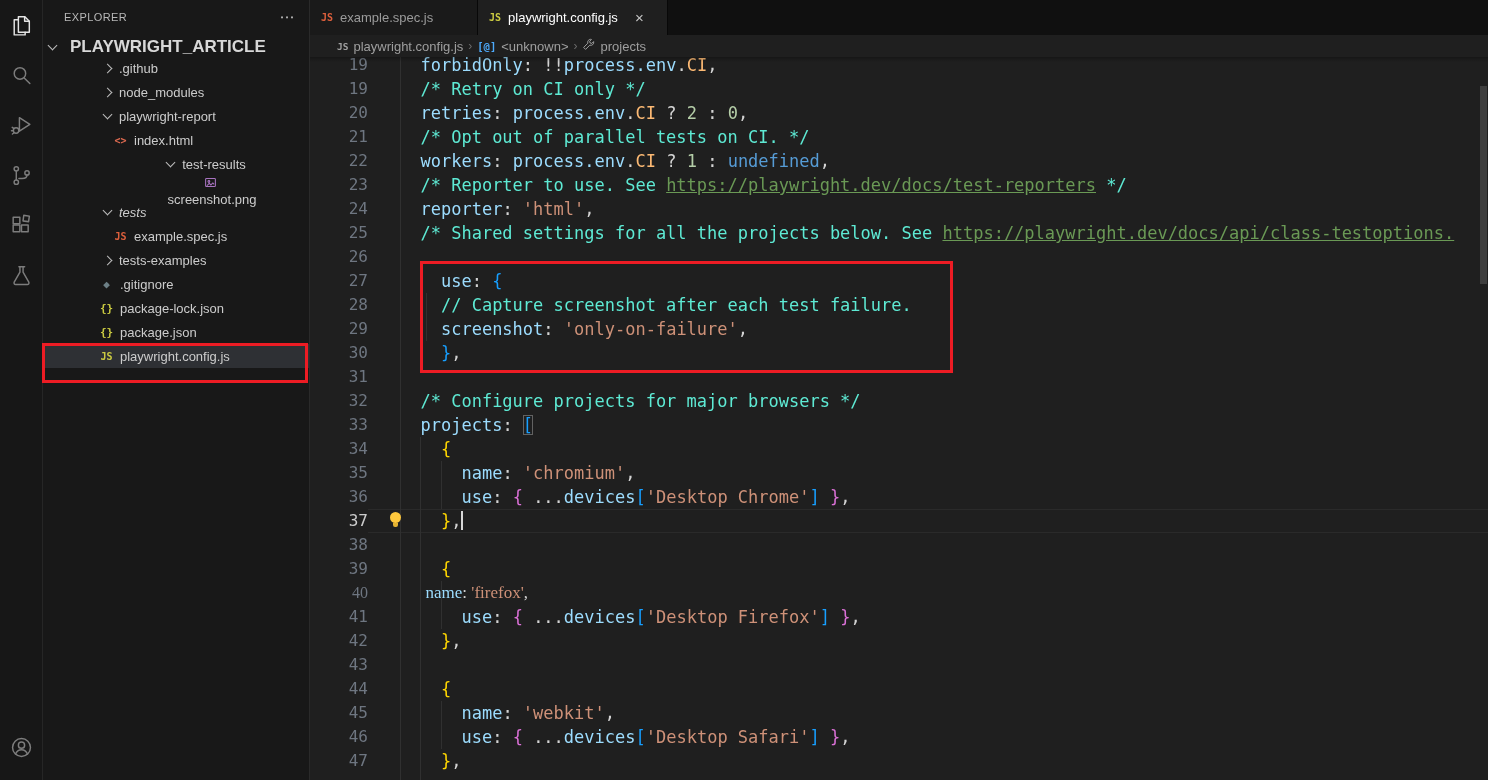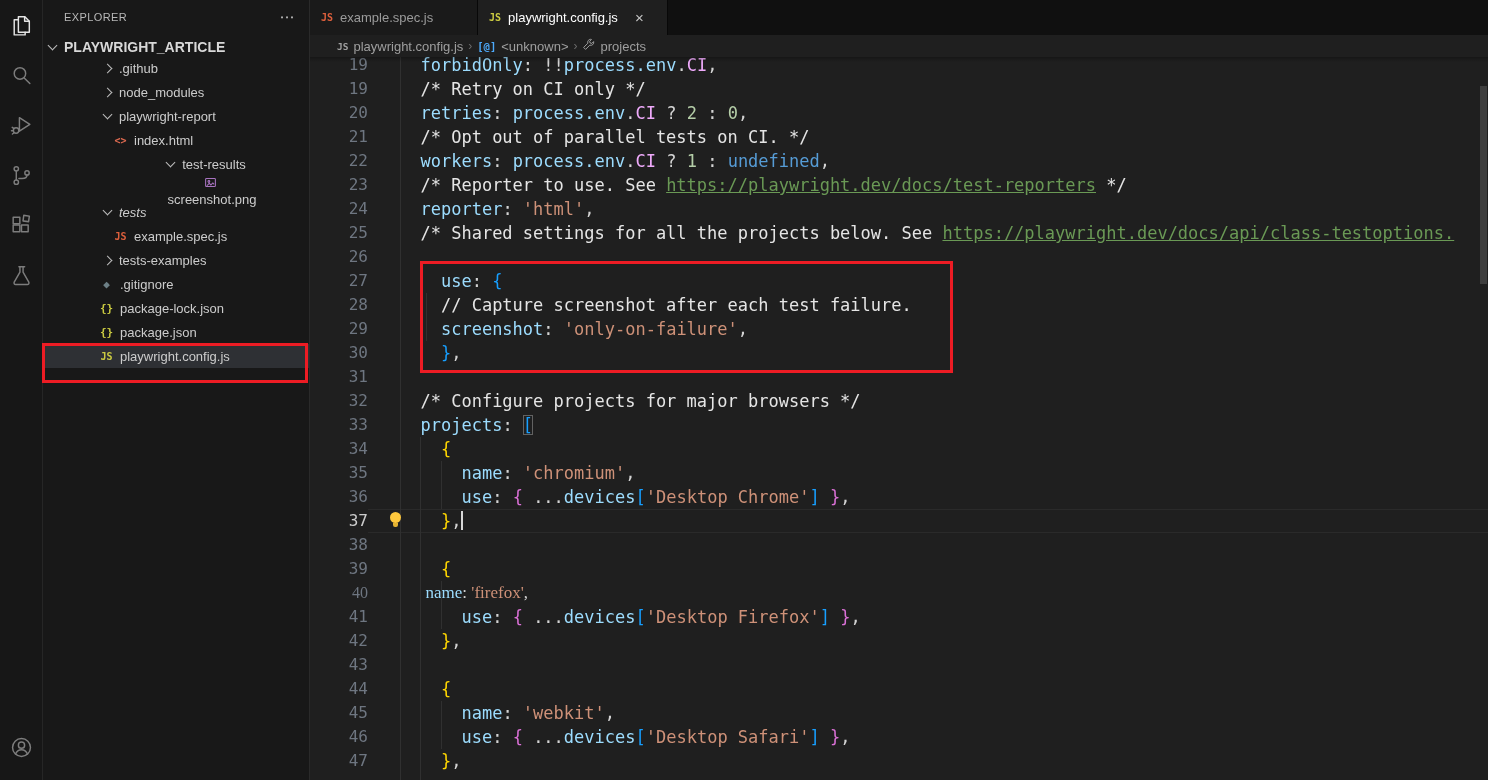--- a/index.html
+++ b/index.html
@@ -11,21 +11,21 @@
   
   .abar{position:absolute;left:0;top:0;width:42px;height:780px;background:#171717;border-right:1px solid #262626;z-index:5}
   .ab-item{width:42px;height:50px;display:flex;align-items:center;justify-content:center;color:#7d7d7d;cursor:pointer}
   .ab-item.active{color:#e4e4e4}
   .ab-item svg{width:25px;height:25px;fill:none;stroke:currentColor;stroke-width:1.4;stroke-linejoin:round;stroke-linecap:round}
   .ab-bottom{position:absolute;bottom:8px;left:0;width:42px}
   
   .sidebar{position:absolute;left:43px;top:0;width:266px;height:780px;background:#181818;border-right:1px solid #2a2a2a;z-index:4}
   .sb-header{position:absolute;top:6px;left:0;right:0;height:22px;display:flex;align-items:center;justify-content:space-between;padding:0 14px 0 21px;color:#b8b8b8;font-size:11px;letter-spacing:.4px}
   .sb-more{color:#cfcfcf;font-size:15px;cursor:pointer;line-height:10px}
-  .sb-root{position:absolute;top:36px;left:0;right:0;height:22px;display:flex;align-items:center;gap:8px;padding-left:6px;color:#d8d8d8;font-size:14px;font-weight:bold;cursor:pointer}
+  .sb-root{position:absolute;top:36px;left:0;right:0;height:22px;display:flex;align-items:center;gap:14px;padding-left:6px;color:#d8d8d8;font-size:17px;font-weight:bold;cursor:pointer}
   .tree{position:absolute;top:56px;left:0;right:0;bottom:0}
   .tree-row{position:absolute;left:0;right:0;height:24px;display:flex;align-items:center;color:#cccccc;font-size:13px;cursor:pointer;white-space:nowrap}
   .tree-row.selected{background:#2e3034}
   .tw{flex:0 0 auto;display:flex;align-items:center;justify-content:center;width:16px}
   .ficon{flex:0 0 auto;width:19px;text-align:center;font-weight:bold;font-family:"DejaVu Sans Mono",monospace}
   .chev{width:6px;height:6px;border-right:1.4px solid #bdbdbd;border-bottom:1.4px solid #bdbdbd;display:inline-block}
   .chev.r{transform:rotate(-45deg)}
   .chev.d{transform:rotate(45deg);margin-top:-3px}
   .lbl{margin-left:4px}
   
@@ -55,21 +55,21 @@
   .lnk-u{text-decoration:underline}
   
   .bulb{position:absolute;z-index:2;width:14px;height:17px}
   .bulb-head{width:11px;height:11px;border-radius:50%;background:#ffc83d;margin:0 auto}
   .bulb-base{width:5px;height:4px;background:#e3b232;margin:0 auto;border-radius:0 0 2px 2px}
   
   .scroll-thumb{position:absolute;right:1px;width:7px;background:rgba(121,121,121,.35);z-index:3}
   
   .annot{position:absolute;border:3px solid #ed1c24;box-sizing:border-box;z-index:50;pointer-events:none}
 </style>
-<style>.tok-prop{color:#9CDCFE}.tok-const{color:#f0abfc}.tok-kw{color:#569CD6}.tok-num{color:#B5CEA8}.tok-str{color:#CE9178}.tok-cmt{color:#e5e5e5}.tok-lnk{color:#6A9955}.tok-pun{color:#D4D4D4}.tok-b1{color:#FFD700}.tok-b2{color:#DA70D6}.tok-b3{color:#179FFF}</style></head>
+<style>.tok-prop{color:#9CDCFE}.tok-const{color:#fdba74}.tok-kw{color:#569CD6}.tok-num{color:#B5CEA8}.tok-str{color:#CE9178}.tok-cmt{color:#5eead4}.tok-lnk{color:#6A9955}.tok-pun{color:#D4D4D4}.tok-b1{color:#FFD700}.tok-b2{color:#DA70D6}.tok-b3{color:#179FFF}</style></head>
 <body>
 
 <div class="editor-bg"></div>
 
 <div class="abar">
   <div id="ab-top">
       <div class="ab-item active">
         <svg viewBox="0 0 24 24">
           <path d="M9 3.5h6.2L19.5 8v10.5H9z"></path>
           <path d="M9 6.5H5V21h10.5v-2.5"></path>

